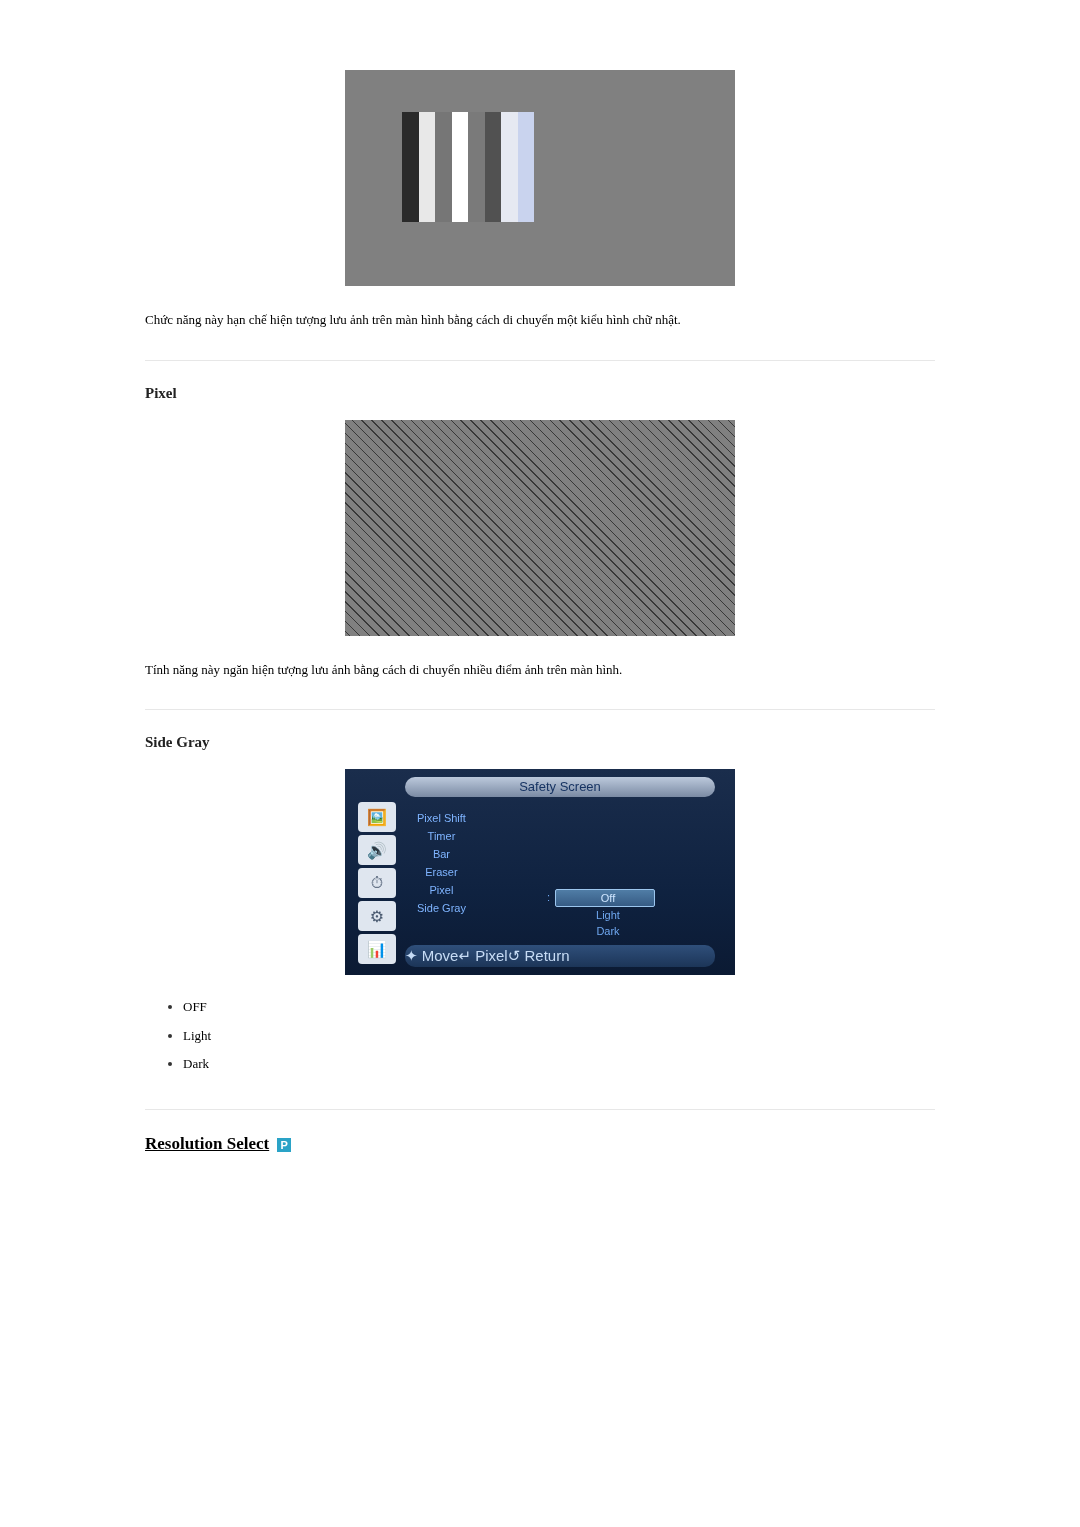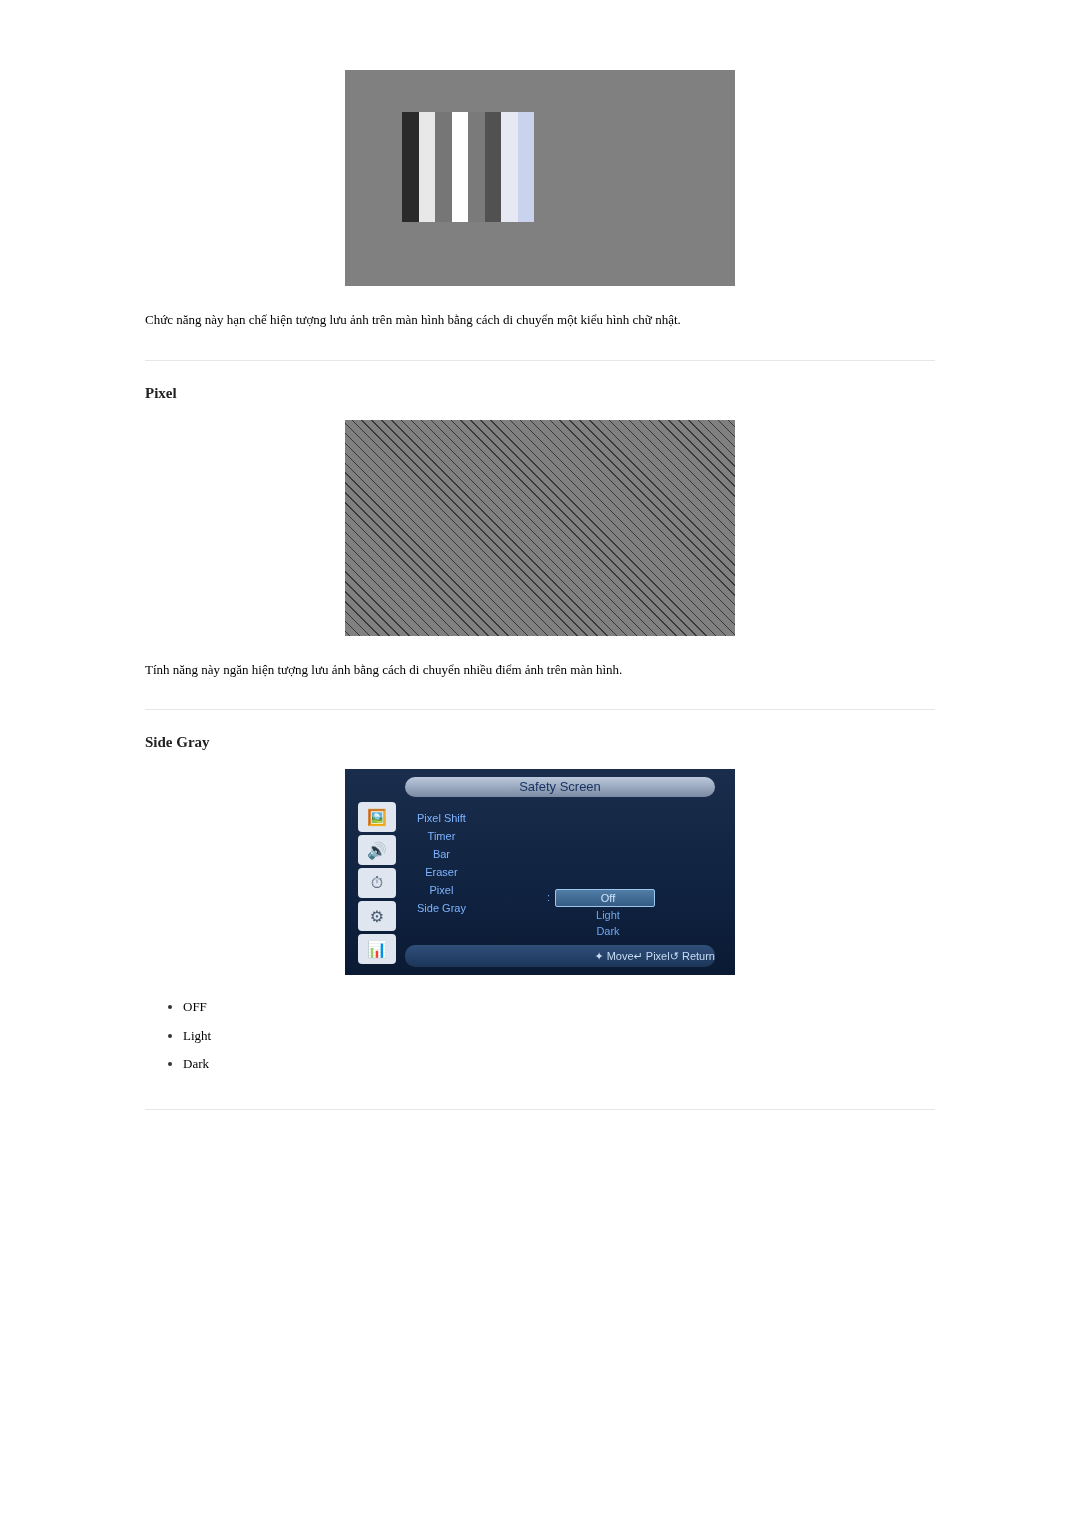--- a/index.html
+++ b/index.html
@@ -26,22 +26,22 @@
   .icon-col{position:absolute;left:10px;top:30px;width:44px;}
   .icon-col .ic{width:38px;height:30px;margin:3px auto;border-radius:4px;background:#dfe6ef;display:flex;
     align-items:center;justify-content:center;color:#4a5a70;font-size:16px;}
   .menu-col{position:absolute;left:72px;top:40px;color:#7fb4ff;font-size:11px;line-height:18px;}
   .menu-col div{display:block;}
   .opts{position:absolute;left:210px;top:120px;width:100px;}
   .opt{display:block;height:16px;line-height:16px;color:#6fa7ef;font-size:11px;padding-left:6px;}
   .opt.sel{background:linear-gradient(#507da6,#365b84);border:1px solid #9cc6ee;border-radius:2px;color:#cfe6ff;}
   .colon{position:absolute;left:202px;top:122px;color:#6fa7ef;font-size:11px;}
   .osd-footer{position:absolute;left:60px;right:20px;bottom:8px;height:22px;border-radius:10px;
-    background:linear-gradient(#2f4f7a,#1c3558);display:flex;align-items:center;justify-content:flex-end;
-    color:#c7dcf5;font-size:11px;}
+    background:linear-gradient(#2f4f7a,#1c3558);display:flex;align-items:center;justify-content:flex-start;
+    color:#c7dcf5;font-size:15px;}
   .bullets{margin:14px 0 30px 0;padding-left:38px;}
   .bullets li{font-size:13px;line-height:2.2;color:#000;}
   .bullets li::marker{color:#333;}
   .res-link{font-size:17px;font-weight:bold;text-decoration:underline;color:#000;}
   .p-badge{display:inline-block;width:14px;height:14px;background:#2aa3c7;color:#fff;font:bold 11px/14px Arial;
     text-align:center;margin-left:4px;vertical-align:baseline;}
 </style>
 </head>
 <body>
 
@@ -108,14 +108,18 @@
   </div>
 
   <ul class="bullets">
     <li>OFF</li>
     <li>Light</li>
     <li>Dark</li>
   </ul>
 
   <hr class="sep">
 
+  <div>
+    <a class="res-link">Resolution Select</a>
+    <span class="p-badge">P</span>
+  </div>
 
 </div>
 
 </body></html>

